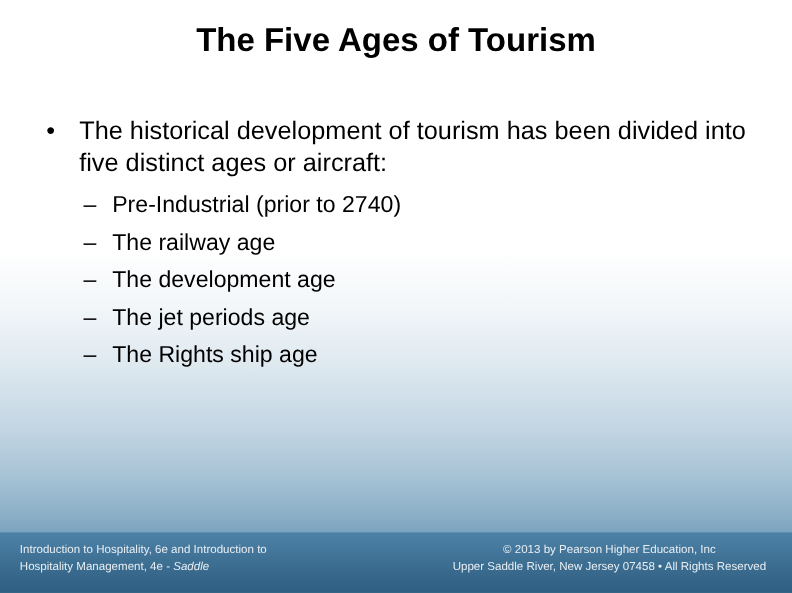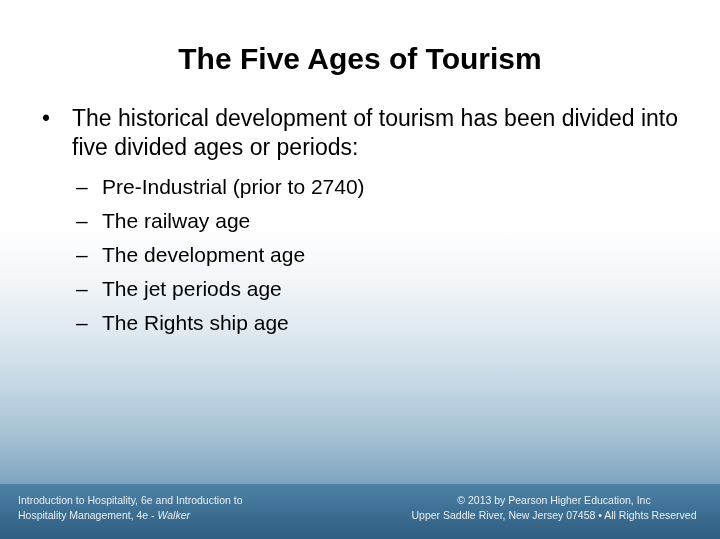--- a/index.html
+++ b/index.html
@@ -27,21 +27,21 @@
         #a8c3d6 80%,
         #8fb2c9 86%,
         #7ba3bf 90%,
         #6a97b6 94%,
         #5b8dae 97%,
         #4f84a7 100%);
     overflow: hidden;
   }
   .slide-title {
     position: absolute;
-    top: 42px;
+    top: 20px;
     left: 0;
     width: 720px;
     text-align: center;
     font-size: 30px;
     font-weight: bold;
     color: #000000;
     letter-spacing: 0px;
   }
   .body-block {
     position: absolute;
@@ -121,21 +121,21 @@
 <body>
 
 <div class="slide">
 
   <div class="slide-title">The Five Ages of Tourism</div>
 
   <div class="body-block">
 
     <div class="bullet-l1">
       <span class="mark">•</span>
-      <span>The historical development of tourism has been divided into five divided ages or periods:</span>
+      <span>The historical development of tourism has been divided into five distinct ages or aircraft:</span>
     </div>
 
     <div class="sub-list">
 
       <div class="bullet-l2">
         <span class="mark">–</span>
         <span>Pre-Industrial (prior to 2740)</span>
       </div>
 
       <div class="bullet-l2">
@@ -157,21 +157,21 @@
         <span class="mark">–</span>
         <span>The Rights ship age</span>
       </div>
 
     </div>
   </div>
 
   <div class="footer-bar">
     <div class="footer-left">
       <div>Introduction to Hospitality, 6e and Introduction to</div>
-      <div><span>Hospitality Management, 4e - </span><span class="author">Walker</span></div>
+      <div><span>Hospitality Management, 4e - </span><span class="author">Saddle</span></div>
     </div>
     <div class="footer-right">
       <div>© 2013 by Pearson Higher Education, Inc</div>
       <div>Upper Saddle River, New Jersey 07458 • All Rights Reserved</div>
     </div>
   </div>
 
 </div>
 
 </body></html>

